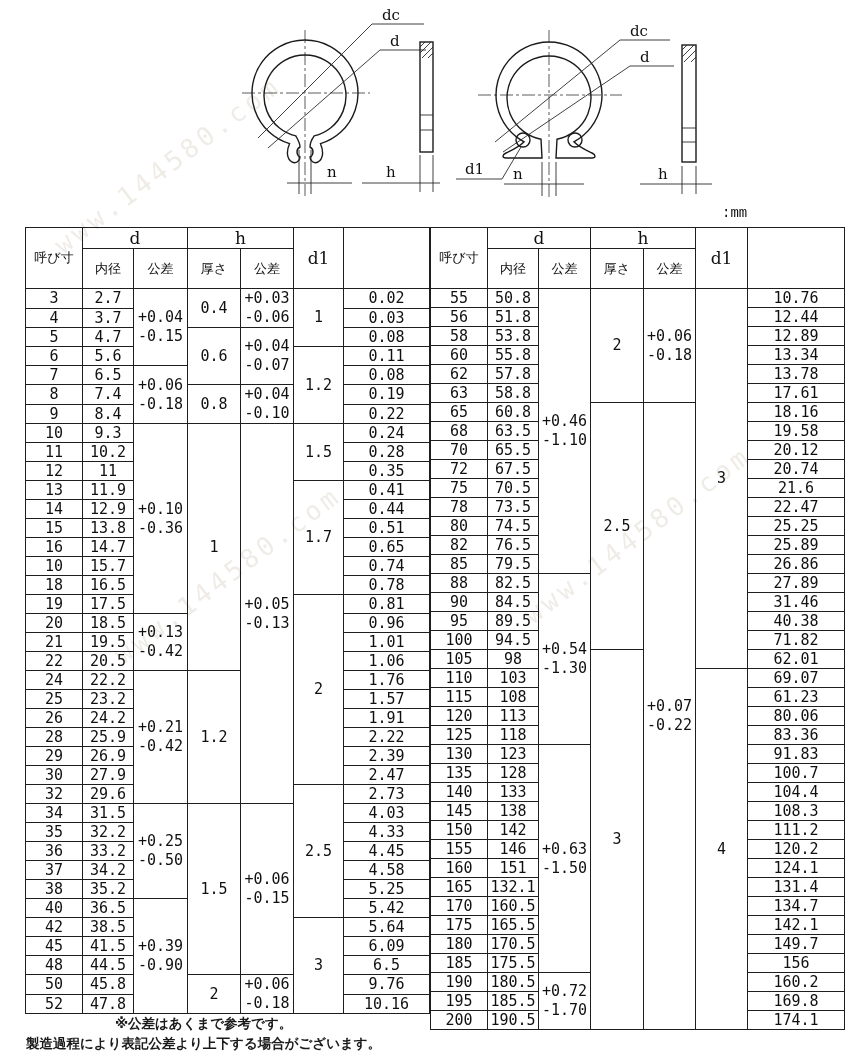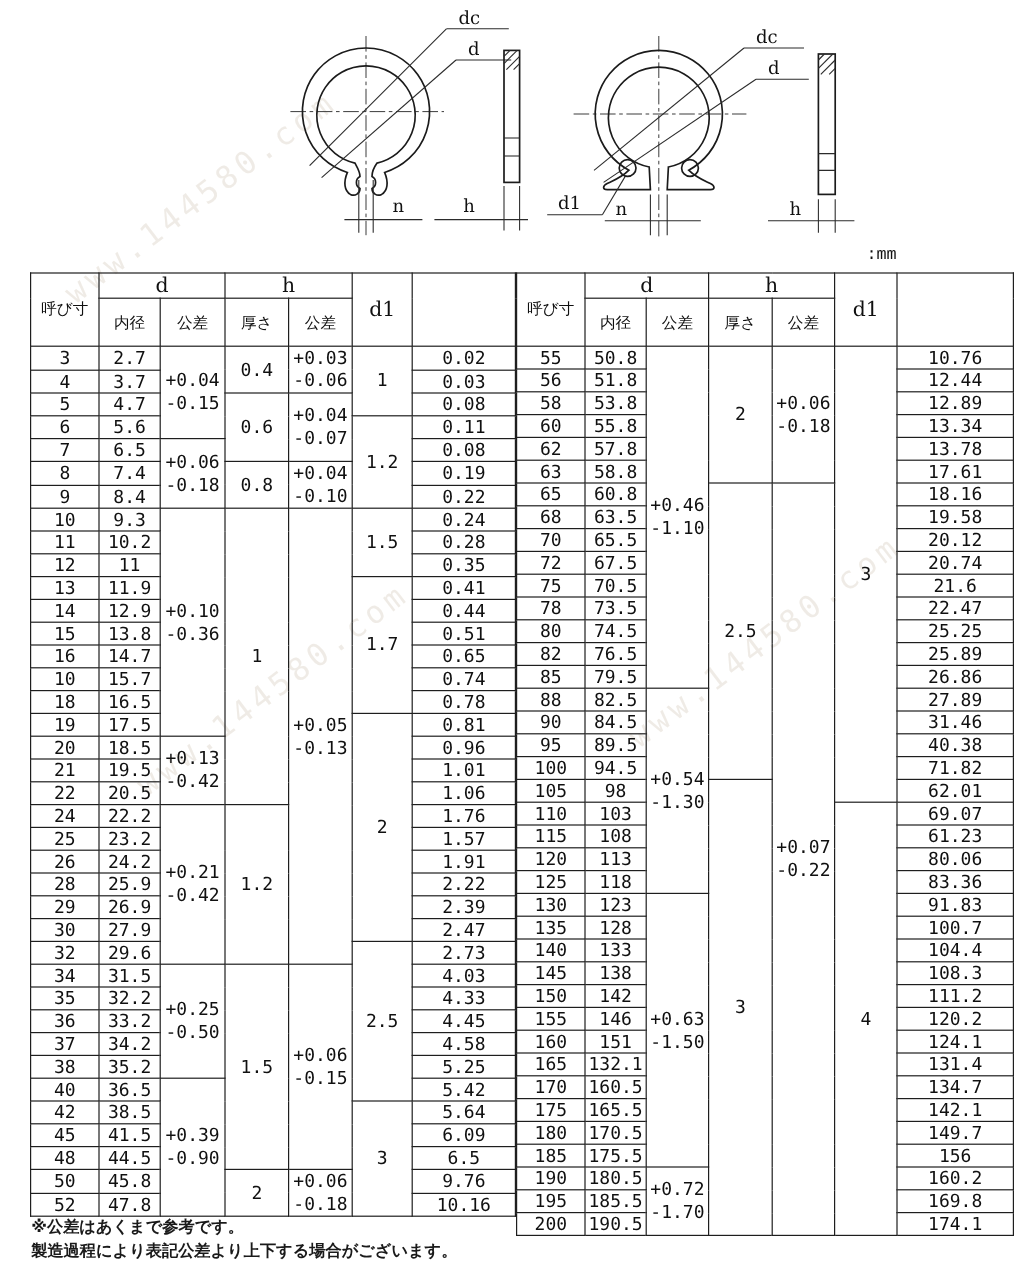--- a/index.html
+++ b/index.html
@@ -38,21 +38,21 @@
   table.spec tbody td { height:18px; line-height:18px; }
   td .tl { height:19px; line-height:19px; }
   
   #unit-label {
     position:absolute; left:722px; top:205px; z-index:2;
     font-family:Liberation Mono, monospace; font-size:14px; color:#111;
   }
   #footnotes { position:absolute; left:26px; top:1013px; z-index:2; }
   #footnotes div {
     font-family:"DejaVu Sans", sans-serif; font-size:13.5px; font-weight:bold;
-    color:#1a1a1a; line-height:20px;
+    color:#1a1a1a; line-height:20px;text-align:center;
   }
 </style>
 </head>
 <body>
 
 <div id="page">
 
   <div class="wm" style="left:30px;  top:150px;">www.144580.com</div>
   <div class="wm" style="left:90px;  top:560px;">www.144580.com</div>
   <div class="wm" style="left:500px; top:520px;">www.144580.com</div>

